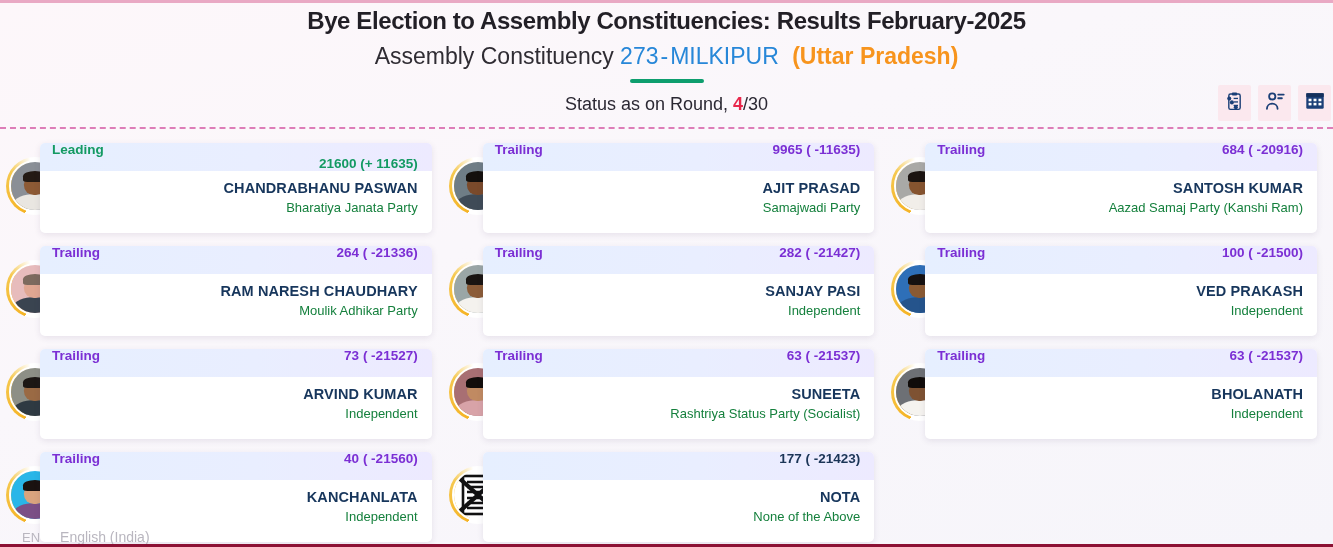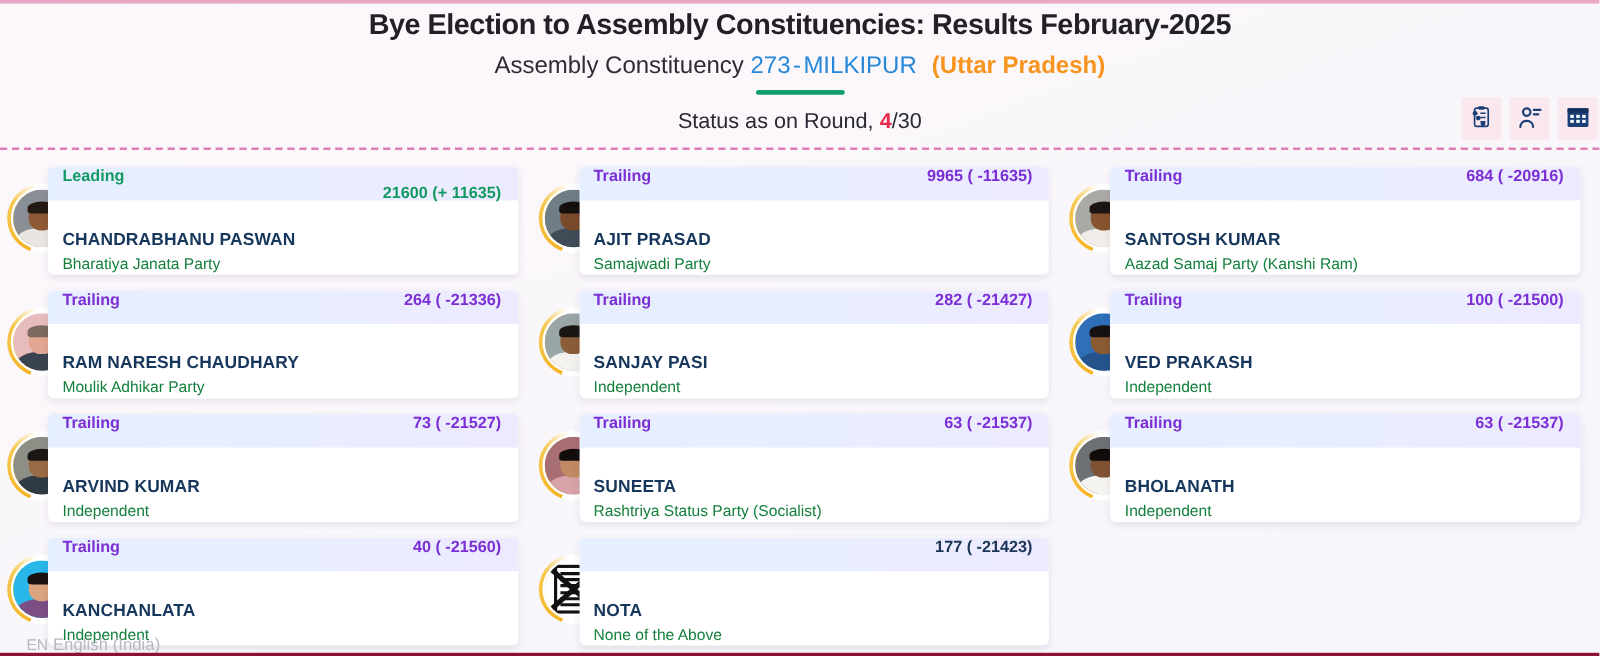--- a/index.html
+++ b/index.html
@@ -18,21 +18,21 @@
     position: absolute; top: 0; left: 0; right: 0; height: 3px;
     background: #e9a9c4;
   }
   
   .header { padding-top: 6px; text-align: center; }
   .main-title {
     font-size: 24px; font-weight: 700; letter-spacing: -0.4px;
     color: #221f26; line-height: 1.25;
   }
   .subtitle-row {
-    margin-top: 6px; font-size: 20px; color: #2f2c33;
+    margin-top: 6px; font-size: 23px; color: #2f2c33;
     line-height: 1.3; white-space: nowrap;
   }
   .subtitle-label { color: #2f2c33; }
   .ac-code { color: #2787d8; }
   .ac-dash { color: #2787d8; padding: 0 2px; }
   .ac-name { color: #2787d8; }
   .state-name { color: #f7941d; font-weight: 700; margin-left: 7px; }
   .title-underline {
     width: 74px; height: 4px; background: #0e9e6e;
     margin: 7px auto 0; border-radius: 2px;
@@ -82,21 +82,21 @@
     display: flex; align-items: center; justify-content: space-between;
     padding: 0 14px 14px 12px;
   }
   .status-lbl { font-size: 13.5px; font-weight: 700; }
   .status-lbl.leading { color: #139a63; }
   .status-lbl.trailing { color: #7b2fd4; }
   .votes { font-size: 13.5px; font-weight: 700; }
   .votes.leading { color: #139a63; margin-top: 28px; }
   .votes.trailing { color: #7b2fd4; }
   .votes.neutral { color: #1b3557; }
-  .card-body { padding: 25px 14px 0 12px; }
+  .card-body { padding: 9px 14px 0 12px; text-align: right; }
   .cand-name {
     font-size: 14.5px; font-weight: 700; color: #17365c;
     letter-spacing: 0.1px; white-space: nowrap;
   }
   .party-name {
     font-size: 13px; color: #15803d; margin-top: 4px;
     white-space: nowrap;
   }
   
   .avatar-wrap {
@@ -134,21 +134,21 @@
   
   .nota-symbol {
     position: absolute; inset: 0;
     display: flex; align-items: center; justify-content: center;
     background: #ffffff;
   }
   .nota-symbol svg { width: 50px; height: 50px; }
   
   .ime-overlay {
     position: absolute; left: 22px; bottom: 2px;
-    display: flex; align-items: center; gap: 4px;
+    display: flex; align-items: center; gap: 20px;
     color: #b9b6bf; font-size: 14px; pointer-events: none; text-align: center;
   }
   .ime-overlay .en-badge { font-size: 13px; color: #b9b6bf; }
   .bottom-hairline {
     position: absolute; bottom: 0; left: 0; right: 0; height: 3px;
     background: #8c1134;
   }
 </style>
 </head>
 <body>

